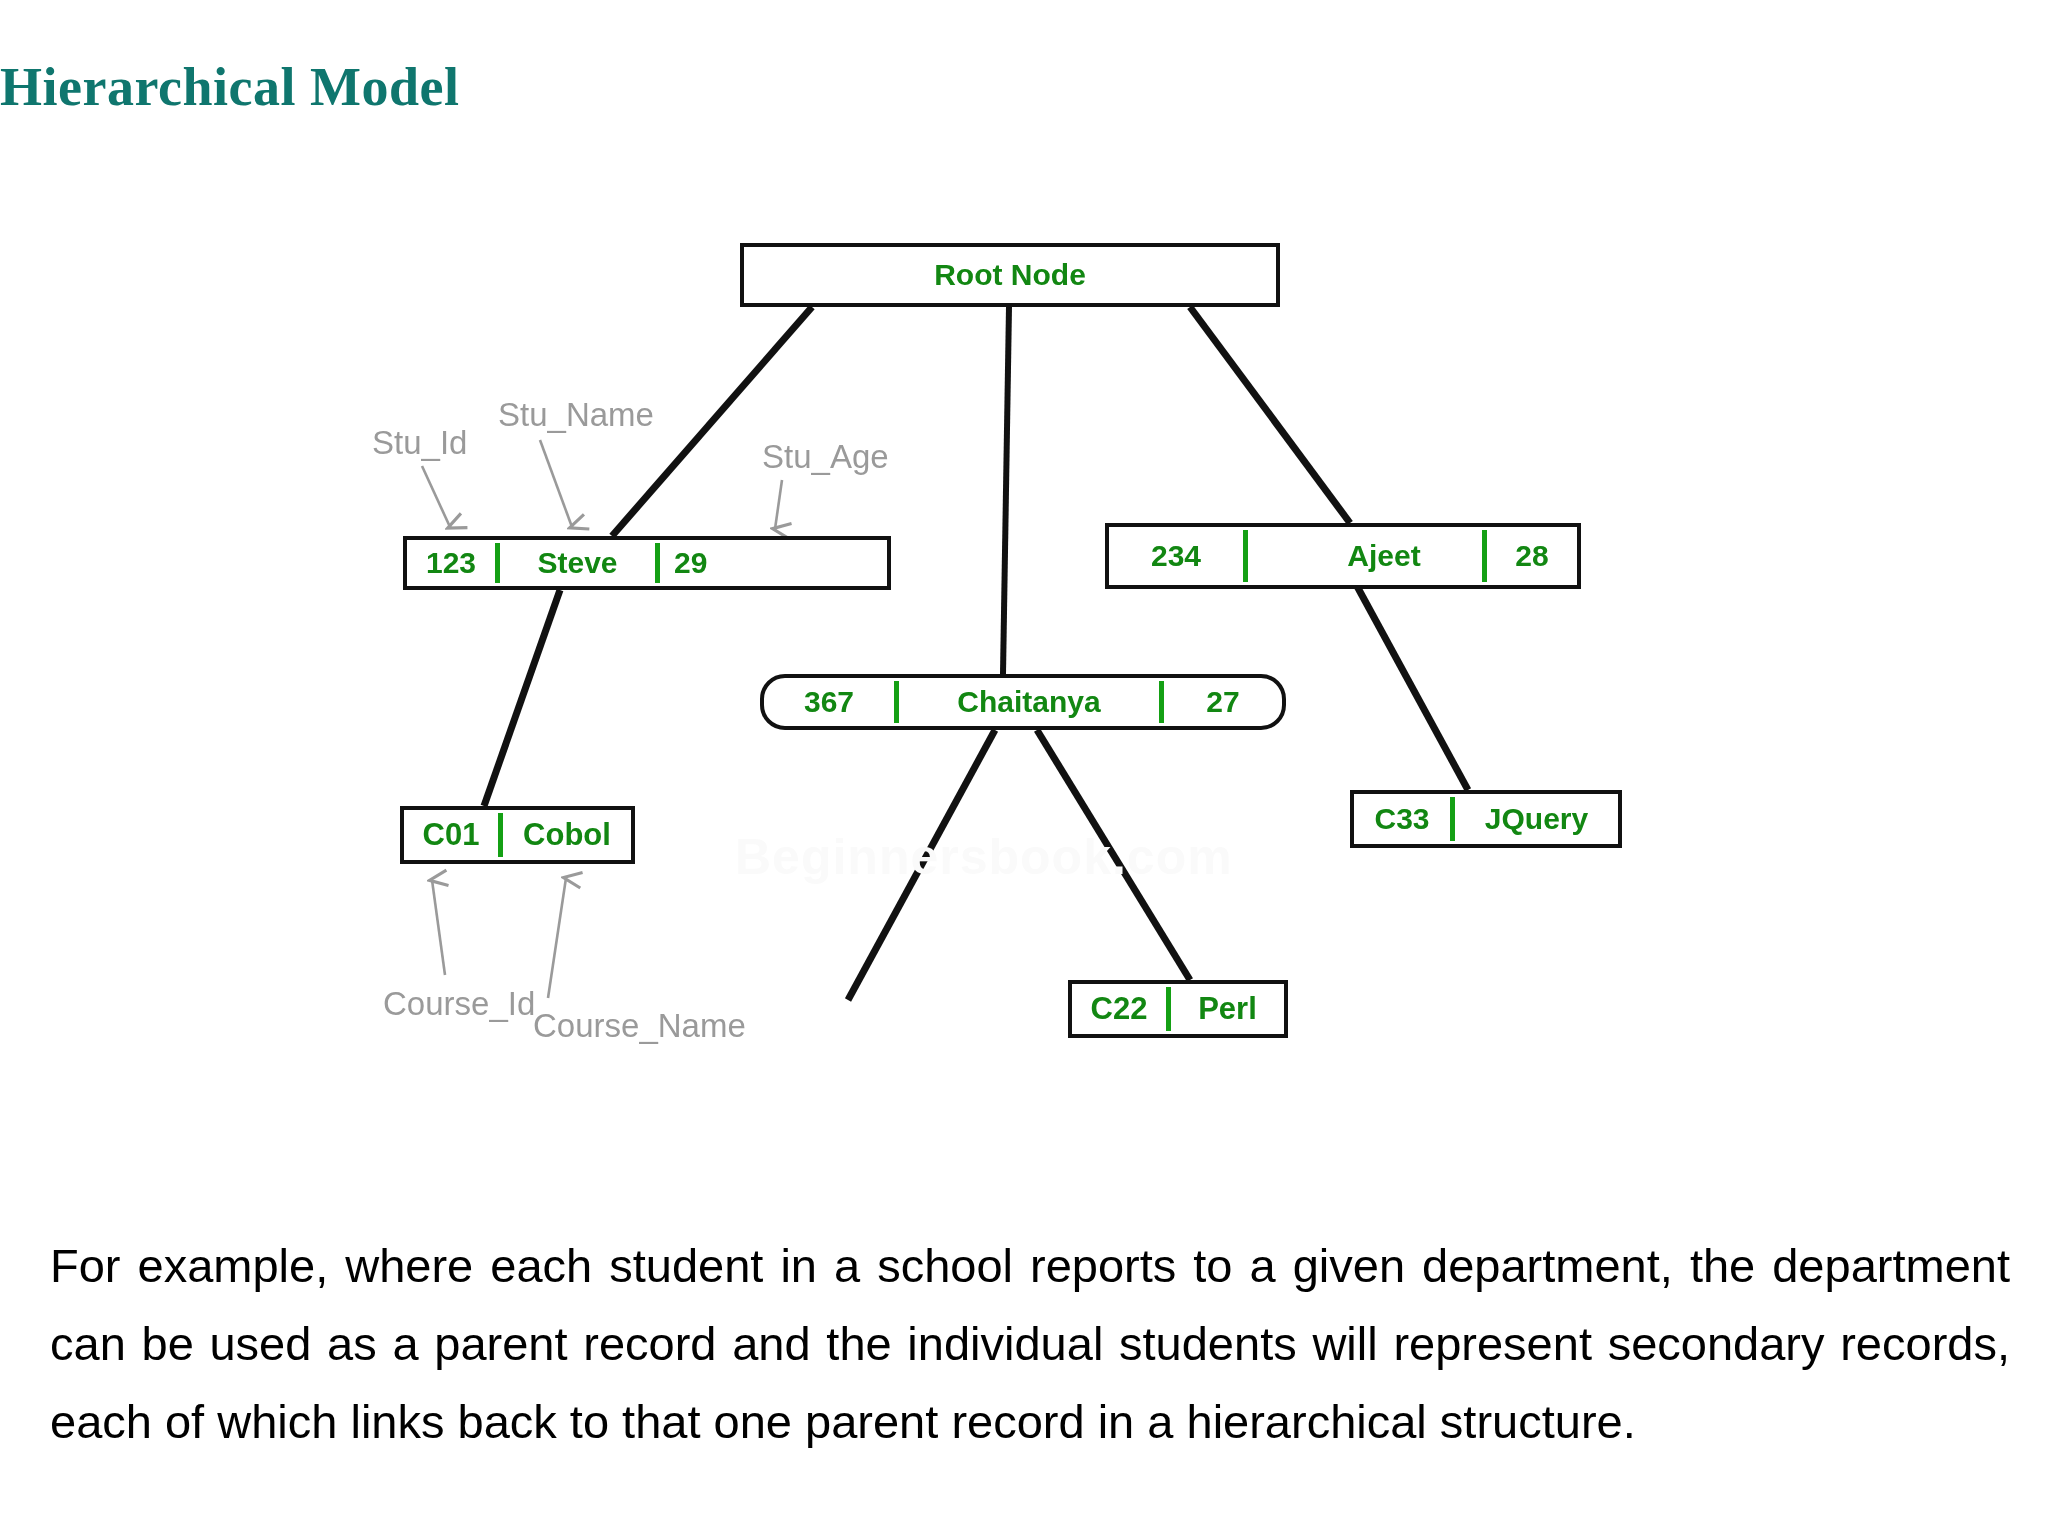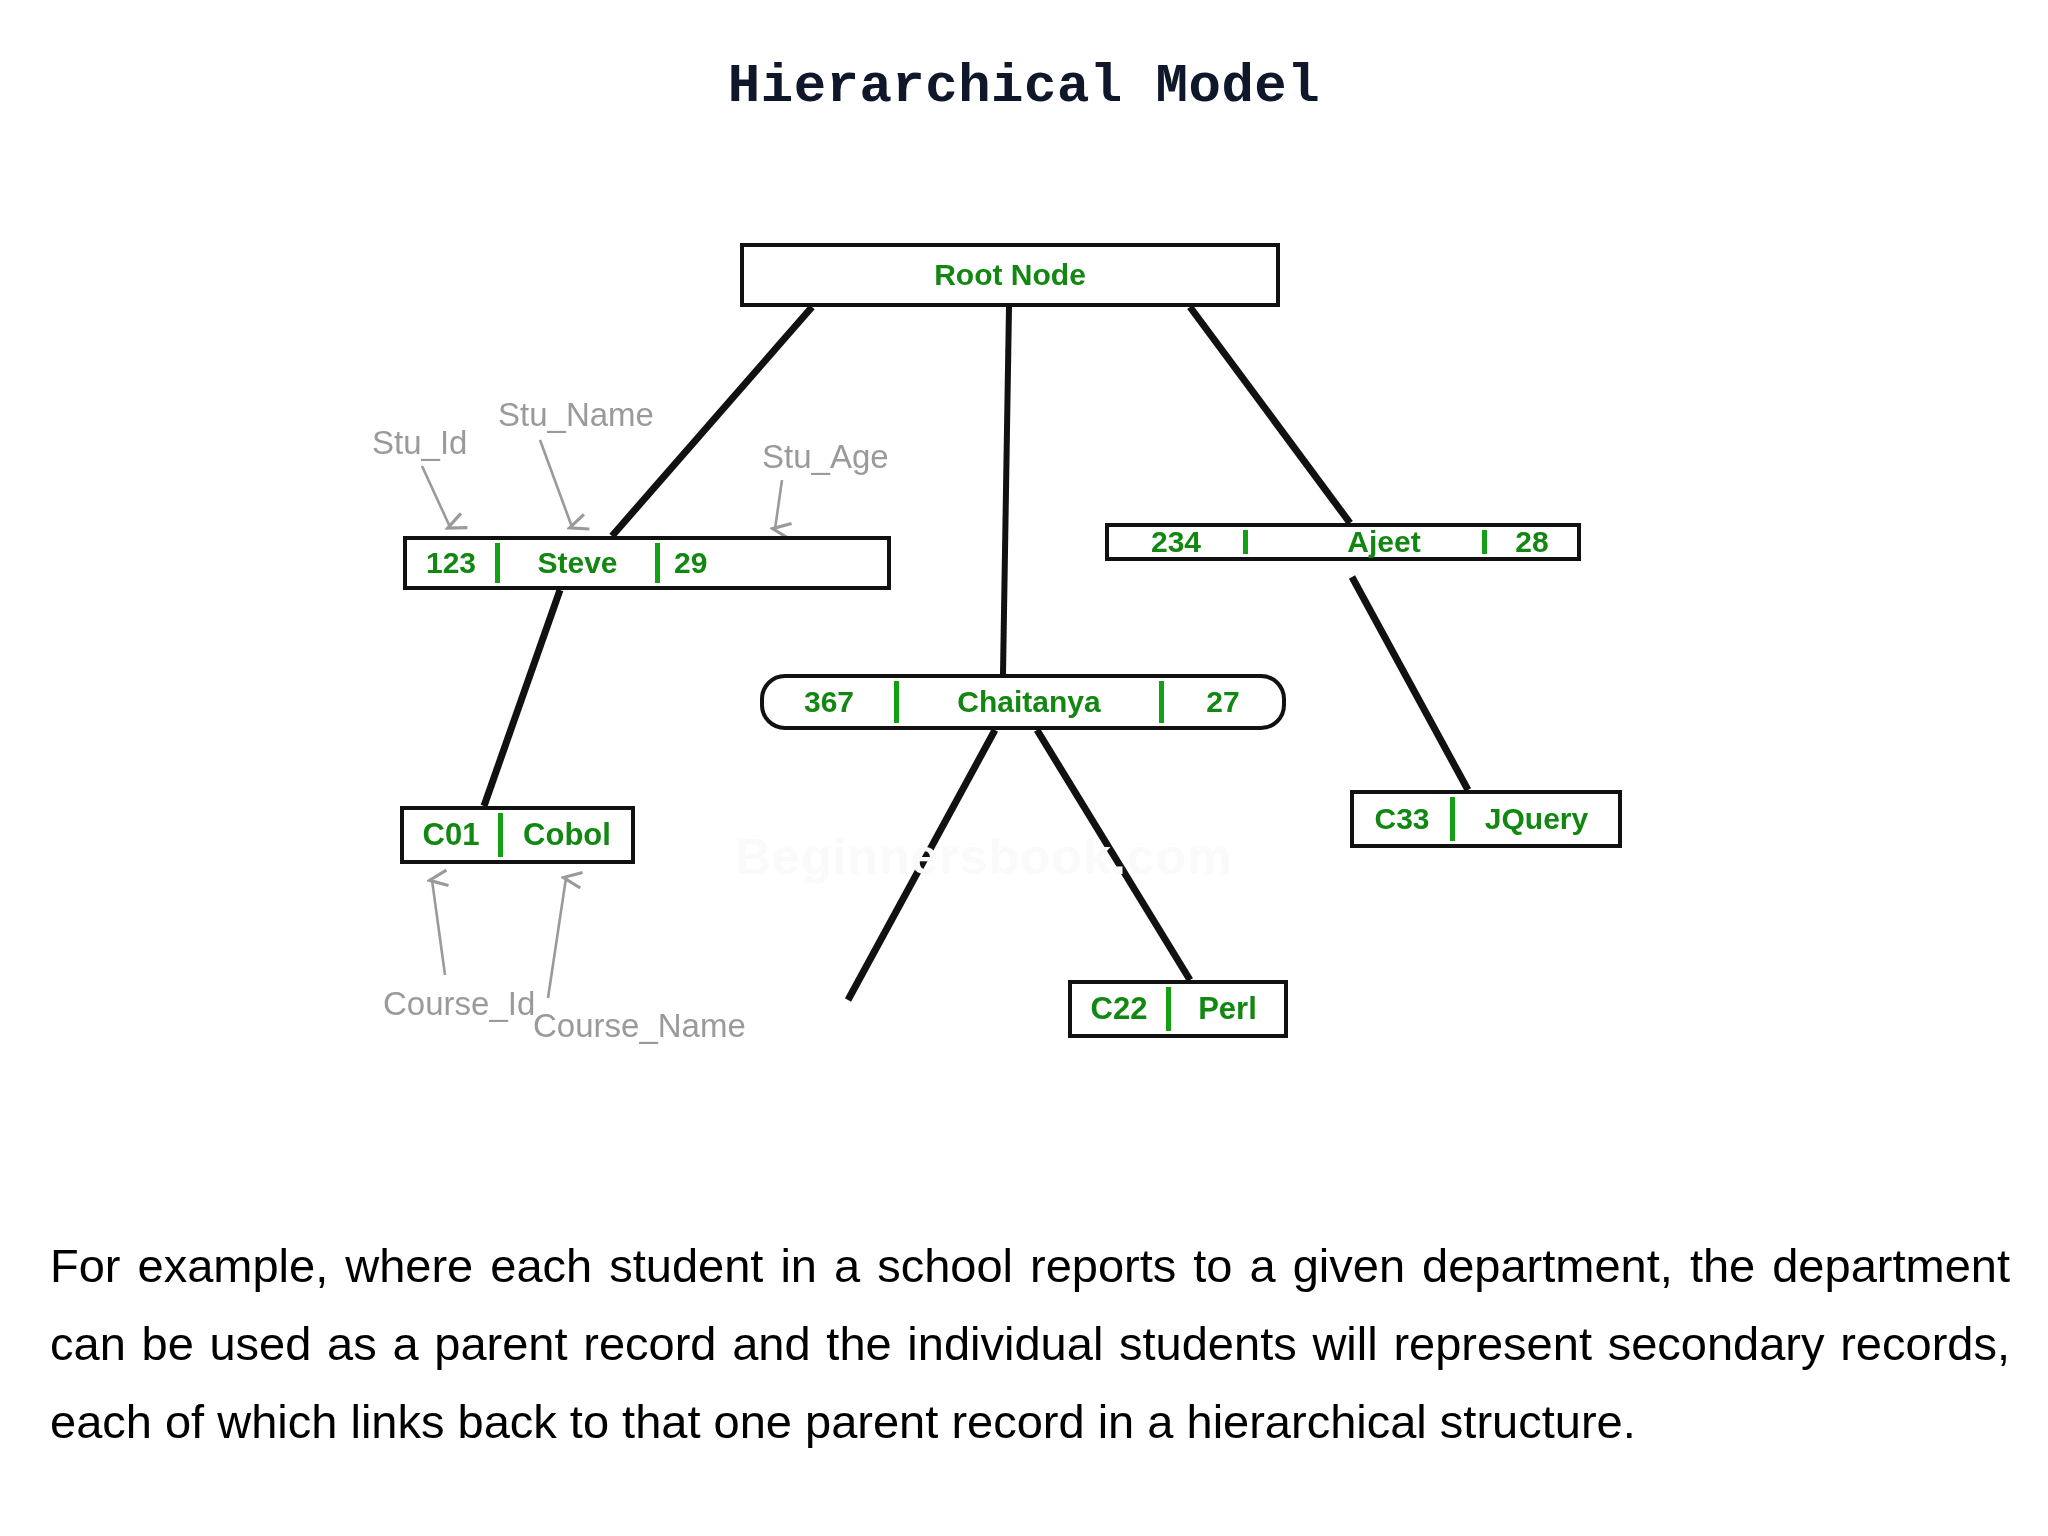--- a/index.html
+++ b/index.html
@@ -22,26 +22,26 @@
     height: 1536px;
     background: #ffffff;
   }
 
   
   #title {
     position: absolute;
     left: 0;
     top: 56px;
     width: 2048px;
-    text-align: center;
-    font-family: Liberation Mono, monospace;
+    text-align: left;
+    font-family: Liberation Serif, serif;
     font-weight: bold;
     font-size: 54px;
     letter-spacing: 0.5px;
-    color: #0f172a;
+    color: #0f766e;
     white-space: nowrap;
   }
 
   
   #diagram {
     position: absolute;
     left: 0;
     top: 0;
     width: 2048px;
     height: 1160px;
@@ -102,21 +102,21 @@
     font-size: 30px;
   }
 
   
   #node-steve { left: 403px; top: 536px; width: 488px; height: 54px; font-size: 30px; }
   #node-steve .c1 { width: 88px; justify-content: center; }
   #node-steve .c2 { width: 155px; justify-content: center; }
   #node-steve .c3 { padding-left: 14px; }
 
   
-  #node-ajeet { left: 1105px; top: 523px; width: 476px; height: 38px; font-size: 30px; }
+  #node-ajeet { left: 1105px; top: 523px; width: 476px; height: 66px; font-size: 30px; }
   #node-ajeet .c1 { width: 134px; justify-content: center; }
   #node-ajeet .c2 { width: 196px; justify-content: center; margin-left: 38px; }
   #node-ajeet .c3 { flex: 1; justify-content: center; }
 
   
   #node-chaitanya { left: 760px; top: 674px; width: 526px; height: 56px; font-size: 30px; border-radius: 25px; }
   #node-chaitanya .c1 { width: 130px; justify-content: center; }
   #node-chaitanya .c2 { width: 260px; justify-content: center; }
   #node-chaitanya .c3 { flex: 1; justify-content: center; }
 

